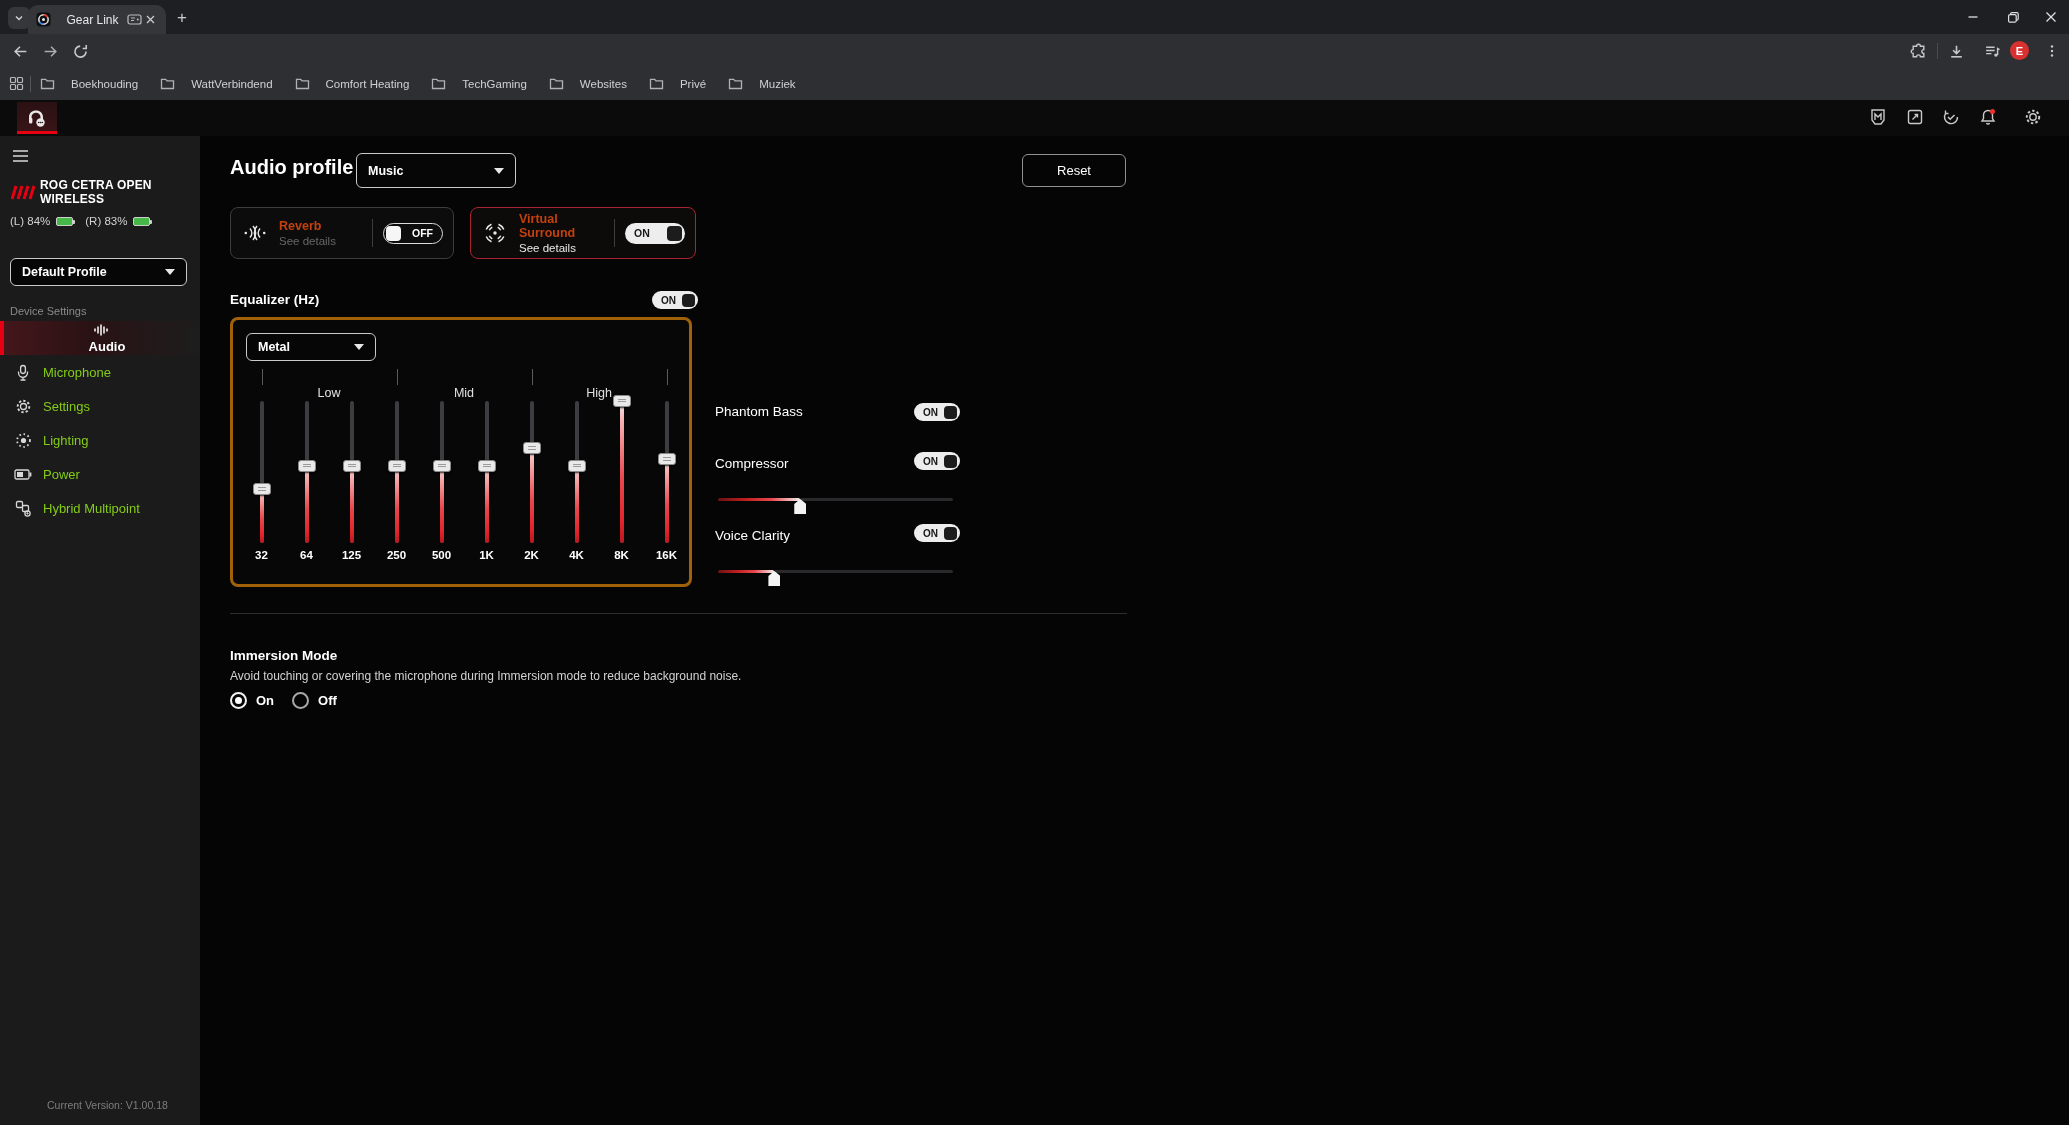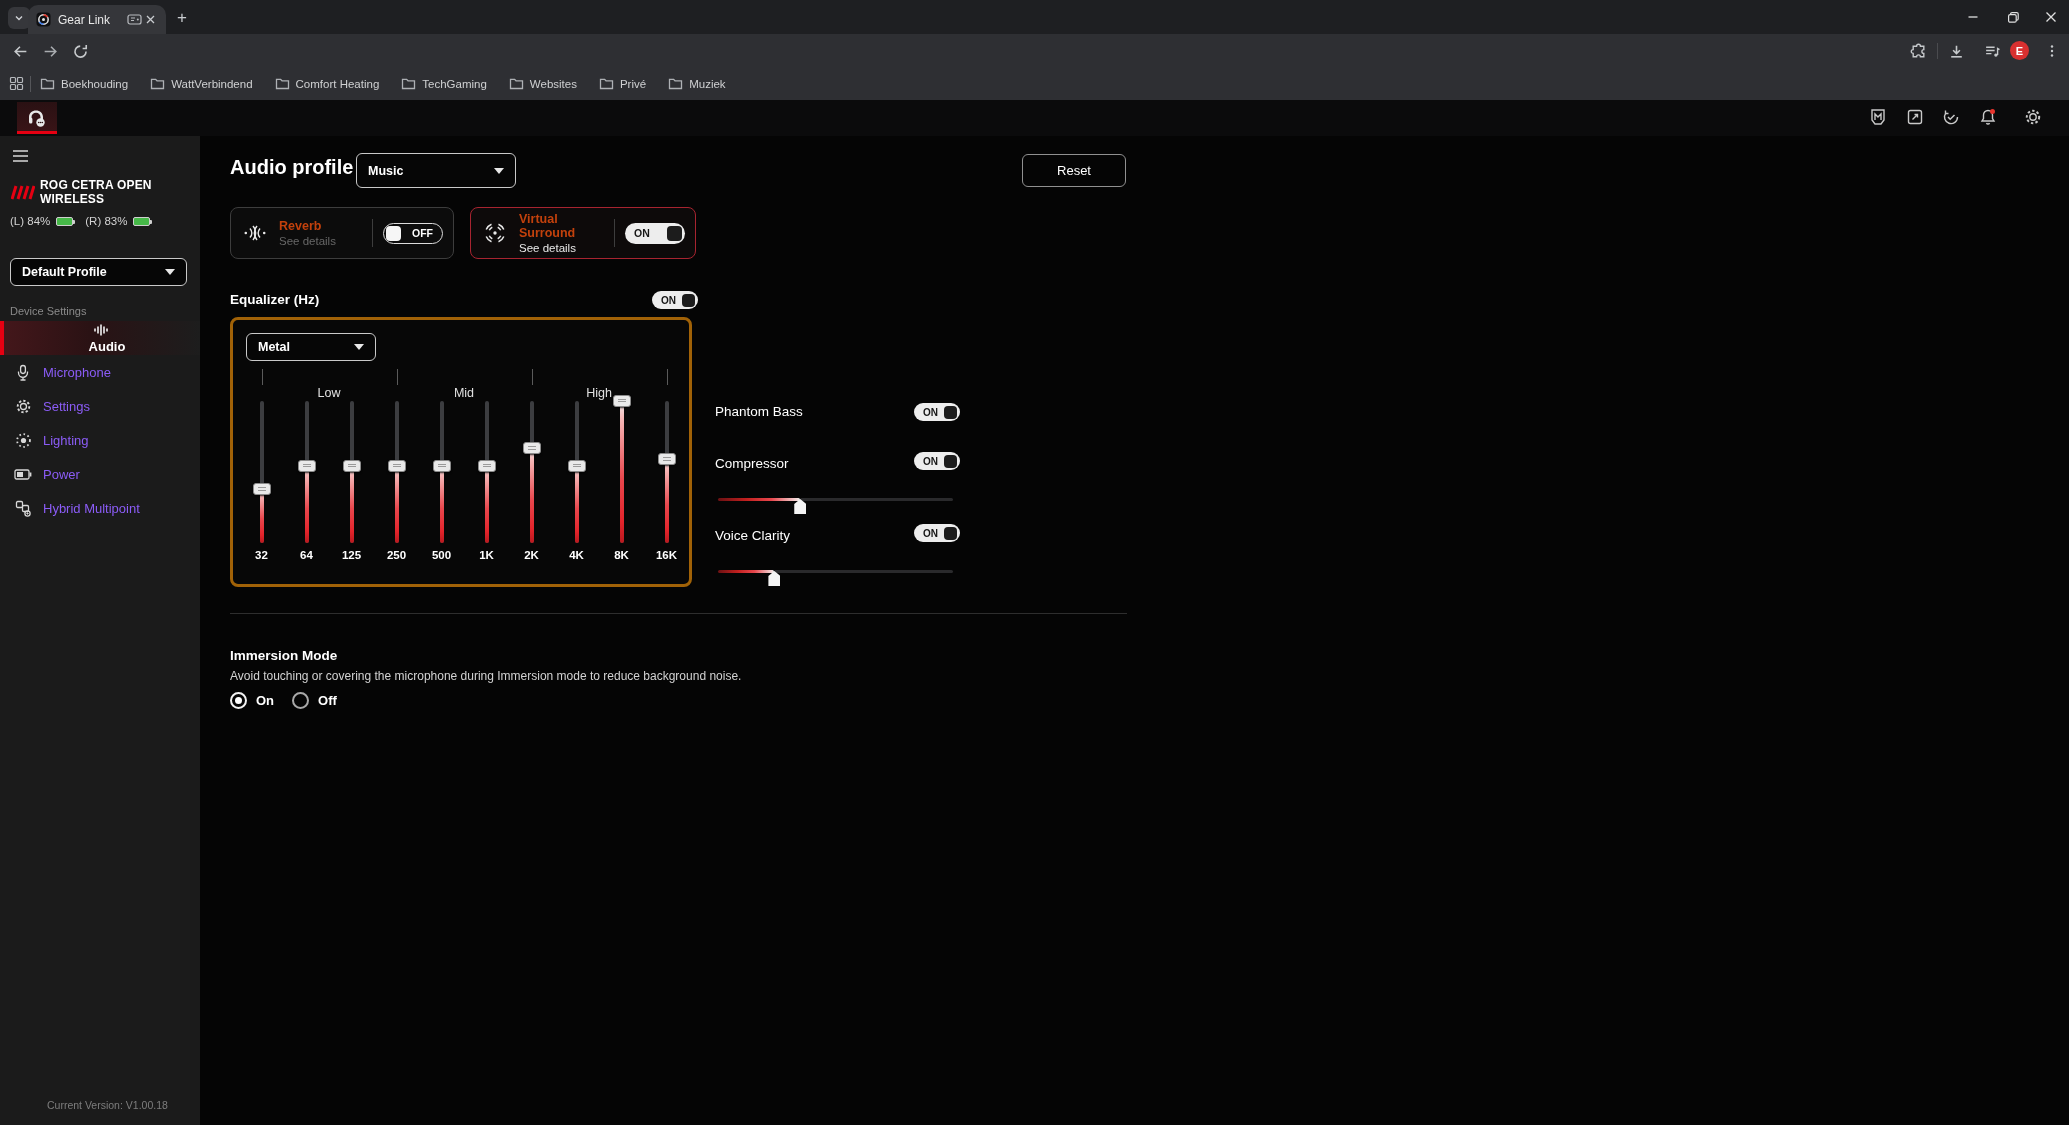--- a/index.html
+++ b/index.html
@@ -5,54 +5,54 @@
   * { margin:0; padding:0; box-sizing:border-box; }
   html,body { background:#000; }
   body { font-family:"Liberation Sans", sans-serif; }
   .screen { position:relative; width:2069px; height:1125px; overflow:hidden; background:#050505; }
   .abs { position:absolute; }
 
   
   .tabstrip { position:absolute; left:0; top:0; width:2069px; height:34px; background:#1e1f22; }
   .tab-search { position:absolute; left:8px; top:7px; width:22px; height:22px; border-radius:6px; background:#36373b; color:#cfd2d6; font-size:11px; display:flex; align-items:center; justify-content:center; }
   .tab { position:absolute; left:28px; top:5px; width:138px; height:29px; background:#35363a; border-radius:10px 10px 0 0; display:flex; align-items:center; padding:0 8px; }
-  .tab-title { color:#e8e8e8; font-size:12px; margin-left:7px; flex:1; white-space:nowrap; overflow:hidden; }
+  .tab-title { color:#e8e8e8; font-size:12px; margin-left:7px; flex:1; white-space:nowrap; overflow:hidden;text-align:center; }
   .tab-close { color:#c9ccd0; font-size:13px; width:16px; height:16px; display:flex; align-items:center; justify-content:center; border-radius:50%; }
   .newtab { position:absolute; left:172px; top:8px; width:20px; height:20px; color:#c9ccd0; font-size:17px; display:flex; align-items:center; justify-content:center; }
   .wctl { position:absolute; top:6px; width:30px; height:22px; display:flex; align-items:center; justify-content:center; }
 
   .toolbar { position:absolute; left:0; top:34px; width:2069px; height:33px; background:#2e2f33; }
   .nav-ic { position:absolute; top:7px; width:20px; height:20px; display:flex; align-items:center; justify-content:center; }
   .omnibox { position:absolute; left:100px; top:37px; width:1798px; height:26px; border-radius:13px; background:#1e1f22; display:flex; align-items:center; }
   .url-text { color:#d9d9d9; font-size:12.5px; margin-left:8px; }
   .omni-right { position:absolute; right:8px; top:0; height:26px; display:flex; align-items:center; gap:12px; }
 
   .bookmarks { position:absolute; left:0; top:67px; width:2069px; height:33px; background:#2e2f33; display:flex; align-items:center; }
   .bm-sep { width:1px; height:16px; background:#55565a; margin:0 9px 0 6px; }
-  .bm-item { display:flex; align-items:center; gap:6px; margin-right:22px;text-align:right; }
+  .bm-item { display:flex; align-items:center; gap:16px; margin-right:22px;text-align:right; }
   .bm-label { color:#cfd0d2; font-size:11.5px; white-space:nowrap; }
 
   
   .app { position:absolute; left:0; top:100px; width:2069px; height:1025px; background:#050505; }
   .app-header { position:absolute; left:0; top:0; width:2069px; height:36px; background:#0b0b0c; }
   .hdr-tab { position:absolute; left:17px; top:2px; width:40px; height:31px; background:linear-gradient(180deg,#2a1113,#3a1417); display:flex; align-items:center; justify-content:center; }
   .hdr-underline { position:absolute; left:17px; top:31px; width:40px; height:3px; background:#e60012; }
   .hdr-ic { position:absolute; top:7px; width:20px; height:20px; display:flex; align-items:center; justify-content:center; }
 
   .sidebar { position:absolute; left:0; top:36px; width:200px; height:989px; background:#1b1b1b; }
   .burger { position:absolute; left:13px; top:14px; }
   .rog-logo { position:absolute; left:11px; top:49px; }
   .dev-name { position:absolute; left:40px; top:42px; width:135px; color:#fff; font-size:12px; font-weight:bold; line-height:14px; letter-spacing:.2px; }
   .batt-row { position:absolute; left:10px; top:79px; display:flex; align-items:center; gap:6px; color:#d2d2d2; font-size:11.5px; }
   .batt { width:17px; height:9px; border:1px solid #cfcfcf; border-radius:2px; position:relative; background:#46b848; }
   .batt::after { content:""; position:absolute; right:-3px; top:2px; width:2px; height:4px; background:#cfcfcf; border-radius:0 1px 1px 0; }
   .side-dd { position:absolute; left:10px; top:122px; width:177px; height:28px; }
   .section-label { position:absolute; left:10px; top:169px; color:#8a8a8a; font-size:11px; }
   .menu { position:absolute; left:0; top:185px; width:200px; }
-  .menu-item { position:relative; height:34px; display:flex; align-items:center; padding-left:14px; color:#8b5cf6; font-size:13px; }
+  .menu-item { position:relative; height:34px; display:flex; align-items:center; padding-left:14px; color:#84cc16; font-size:13px; }
   .menu-item .mi-icon { width:18px; height:18px; margin-right:11px; display:flex; align-items:center; justify-content:center; }
   .menu-item.active { background:linear-gradient(90deg,#45171b 0%,#2a1214 45%,#1d1d1d 100%); color:#fff; font-weight:bold;flex-direction:column; }
   .menu-item.active::before { content:""; position:absolute; left:0; top:0; width:4px; height:100%; background:#e60012; }
   .version { position:absolute; left:47px; bottom:14px; color:#7d7d7d; font-size:10.5px; }
 
   .main { position:absolute; left:200px; top:36px; width:1869px; height:989px; }
   .page-title { position:absolute; left:30px; top:20px; color:#fff; font-size:20px; font-weight:bold; }
   .dd { border:1px solid #c9c9c9; border-radius:6px; background:#060606; color:#fff; display:flex; align-items:center; justify-content:space-between; padding:0 11px; font-size:12.5px; font-weight:bold; }
   .caret { width:0; height:0; border-left:5px solid transparent; border-right:5px solid transparent; border-top:6px solid #e8e8e8; }
   .btn-reset { position:absolute; left:822px; top:18px; width:104px; height:33px; border:1px solid #909090; border-radius:6px; color:#fff; font-size:13px; display:flex; align-items:center; justify-content:center; background:#050505; }

